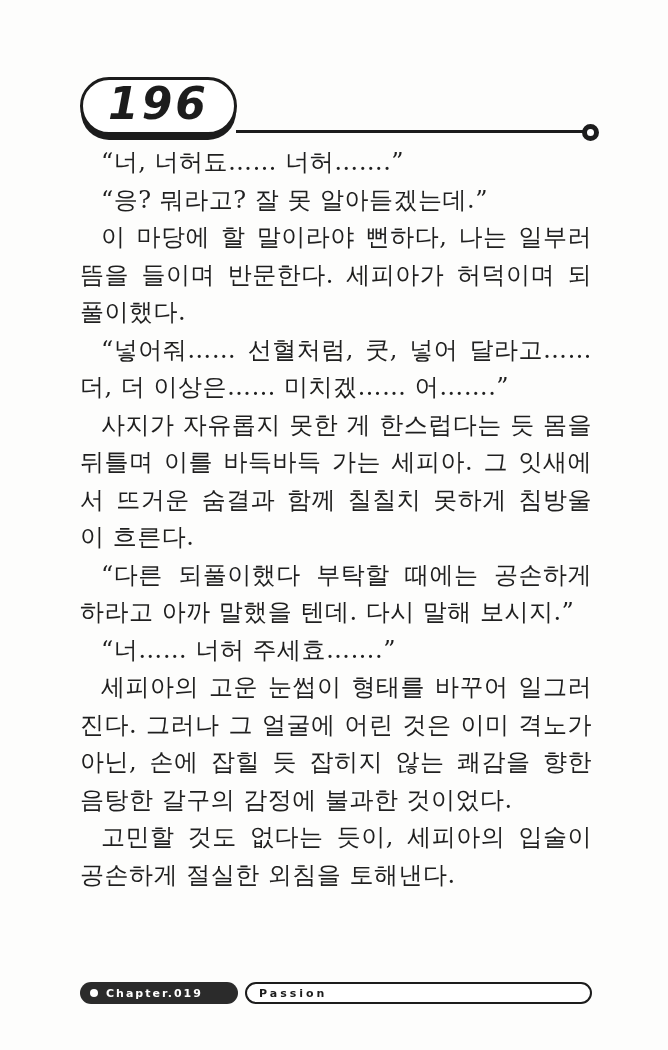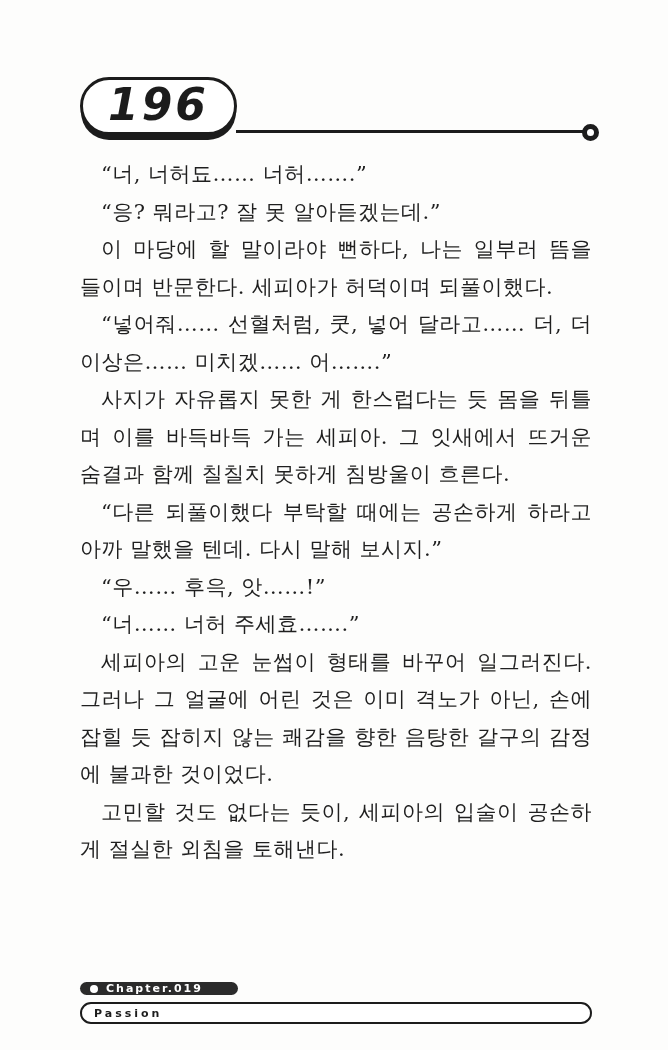--- a/index.html
+++ b/index.html
@@ -23,21 +23,20 @@
     left: 80px;
     top: 77px;
     width: 157px;
     height: 58px;
     box-sizing: border-box;
     background: #ffffff;
     border: 3px solid #1c1c1c;
     border-radius: 32px;
     box-shadow: 0 6px 0 -1px #1c1c1c;
     display: flex;
-    align-items: center;
     justify-content: center;
     z-index: 2;
   }
   .page-number-badge .num {
     font-family: "DejaVu Sans", sans-serif;
     font-style: italic;
     font-weight: bold;
     font-size: 44px;
     letter-spacing: 3px;
     color: #1c1c1c;
@@ -62,23 +61,23 @@
     border: 5px solid #1c1c1c;
     border-radius: 50%;
     background: #ffffff;
     z-index: 2;
   }
 
   
   .body-text {
     position: absolute;
     left: 80px;
-    top: 156px;
+    top: 144px;
     width: 512px;
-    font-size: 21px;
+    font-size: 24px;
     line-height: 37.5px;
     text-align: justify;
     text-justify: inter-character;
     letter-spacing: 0.5px;
   }
   .body-text p {
     margin: 0;
     text-indent: 21px;
     word-break: break-all;
   }
@@ -86,21 +85,20 @@
   
   .footer {
     position: absolute;
     left: 80px;
     top: 982px;
     width: 512px;
     height: 22px;
     display: flex;
     gap: 7px;
     font-family: "DejaVu Sans", sans-serif;
-    flex-direction: column;
   }
   .chapter-pill {
     box-sizing: border-box;
     width: 158px;
     height: 22px;
     background: #2b2b2b;
     border-radius: 11px;
     display: flex;
     align-items: center;
     padding: 0 10px;
@@ -159,21 +157,20 @@
 
       <p>이 마당에 할 말이라야 뻔하다, 나는 일부러 뜸을 들이며 반문한다. 세피아가 허덕이며 되풀이했다.</p>
 
       <p>“넣어줘…… 선혈처럼, 쿳, 넣어 달라고…… 더, 더 이상은…… 미치겠…… 어…….”</p>
 
       <p>사지가 자유롭지 못한 게 한스럽다는 듯 몸을 뒤틀며 이를 바득바득 가는 세피아. 그 잇새에서 뜨거운 숨결과 함께 칠칠치 못하게 침방울이 흐른다.</p>
 
 
       <p>“다른 되풀이했다 부탁할 때에는 공손하게 하라고 아까 말했을 텐데. 다시 말해 보시지.”</p>
 
-      <p>“우…… 후윽, 앗……!”</p>
 
       <p>“너…… 너허 주세효…….”</p>
 
       <p>세피아의 고운 눈썹이 형태를 바꾸어 일그러진다. 그러나 그 얼굴에 어린 것은 이미 격노가 아닌, 손에 잡힐 듯 잡히지 않는 쾌감을 향한 음탕한 갈구의 감정에 불과한 것이었다.</p>
 
       <p>고민할 것도 없다는 듯이, 세피아의 입술이 공손하게 절실한 외침을 토해낸다.</p>
     </div>
 
   <div class="footer">
     <div class="chapter-pill">

